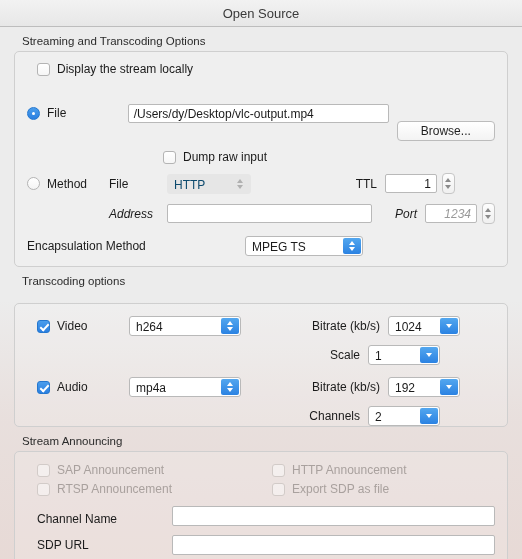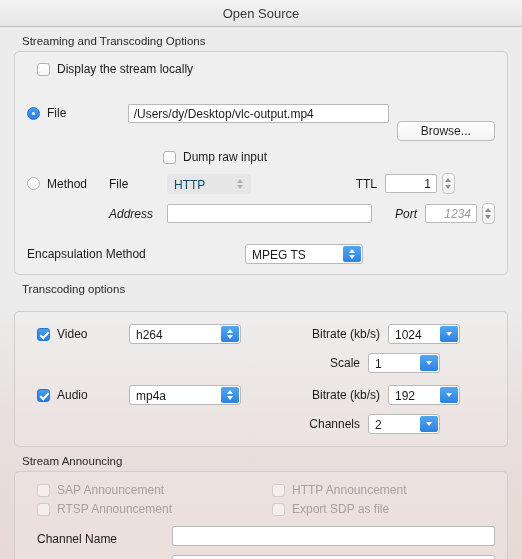--- a/index.html
+++ b/index.html
@@ -236,34 +236,34 @@
       <span class="lbl" style="width:58px;">Address</span>
       <span class="field" style="width:205px;"></span>
       <span class="lbl right" style="width:33px; margin-left:12px;">Port</span>
       <span class="field num placeholder" style="width:52px; margin-left:8px;">1234</span>
       <span class="stepper" style="margin-left:5px;">
         <span class="chev up"></span>
           <span class="chev down"></span>
       </span>
     </div>
 
-    <div class="row" style="margin-top:20px;">
+    <div class="row" style="margin-top:12px;">
       <span class="lbl" style="width:218px;">Encapsulation Method</span>
       <span class="popup" style="width:118px;">
         <span>MPEG TS</span>
         <span class="knob">
           <span class="chev up"></span>
             <span class="chev down"></span>
         </span>
       </span>
     </div>
   </div>
 
   <div class="group-title">Transcoding options</div>
-  <div class="group-box" style="padding-top:12px; padding-bottom:12px;margin-top:16px;">
+  <div class="group-box" style="padding-top:12px; padding-bottom:0;margin-top:16px;">
 
     <div class="row" style="margin-left:10px;">
       <span class="cb checked"></span>
       <span class="cb-label" style="width:72px;">Video</span>
       <span class="popup" style="width:112px;">
         <span>h264</span>
         <span class="knob">
           <span class="chev up"></span>
             <span class="chev down"></span>
         </span>

